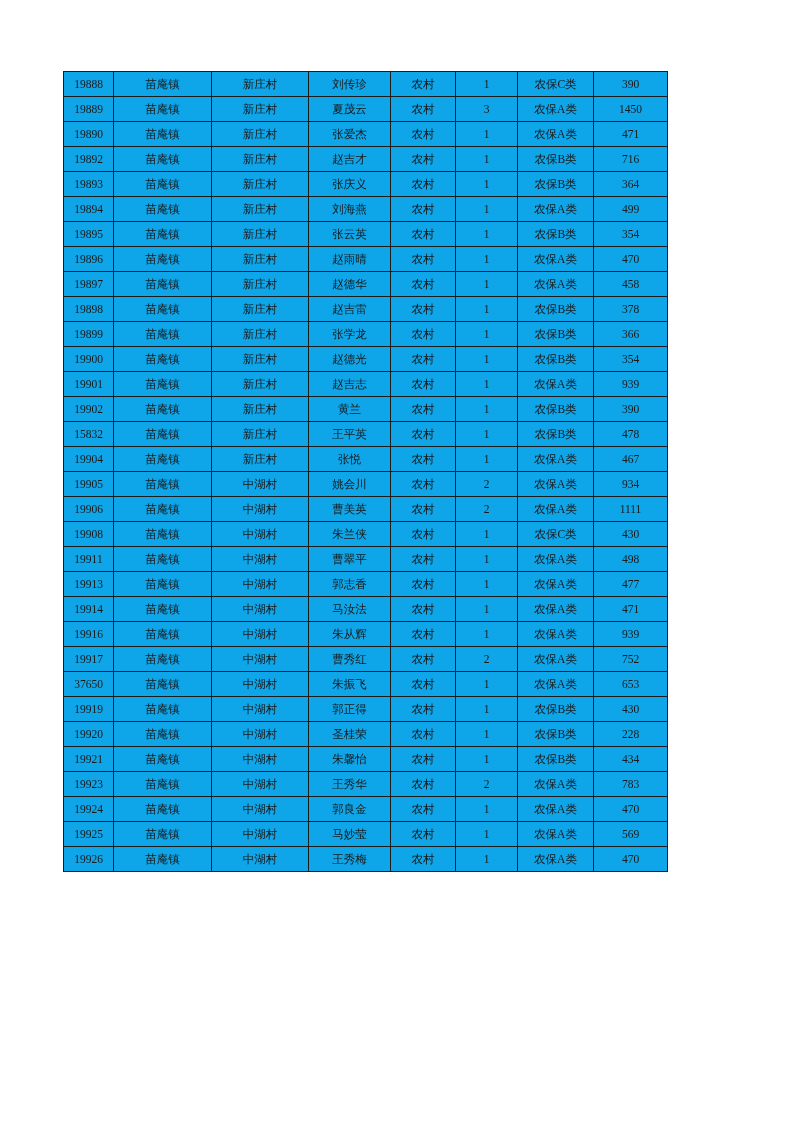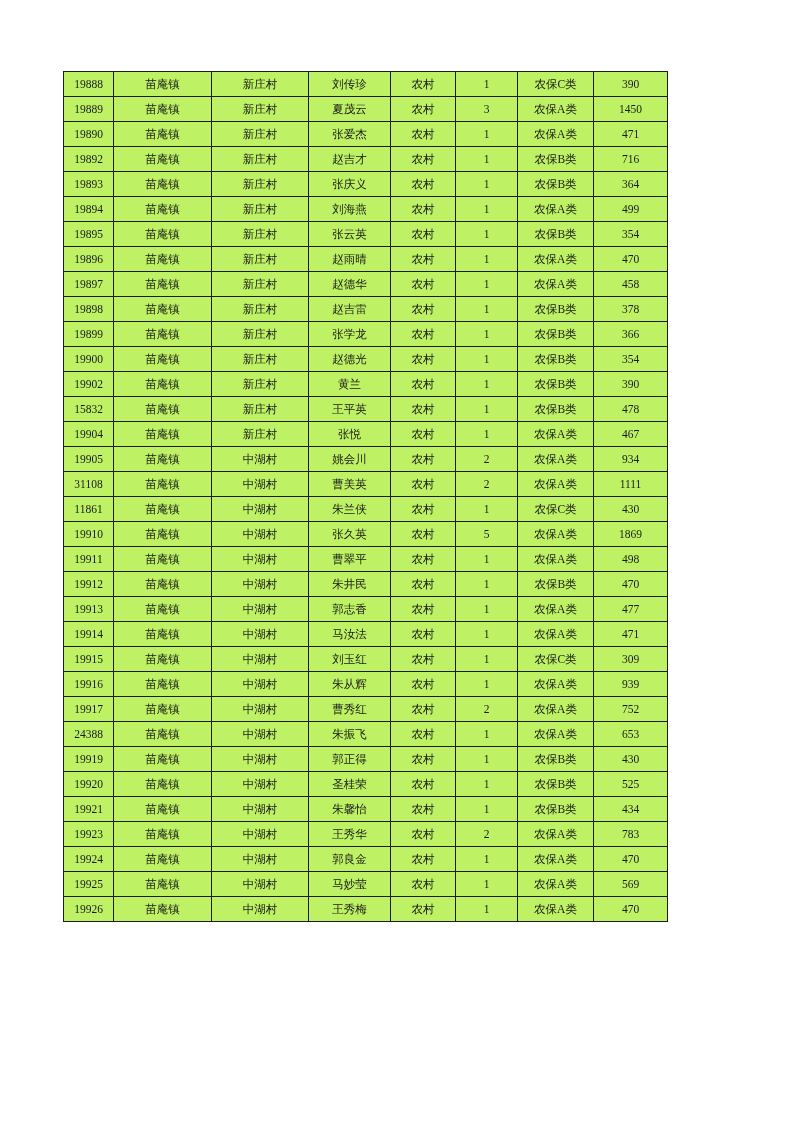--- a/index.html
+++ b/index.html
@@ -20,21 +20,21 @@
     height: 1122px;
     background: #ffffff;
     overflow: hidden;
   }
   table.roster {
     position: absolute;
     left: 63px;
     top: 71px;
     border-collapse: collapse;
     table-layout: fixed;
-    background: #bef264;
+    background: #0ea5e9;
     border: 1px solid #1c1c1c;
   }
   table.roster td {
     border: 1px solid #1c1c1c;
     height: 24px;
     padding: 0 2px;
     text-align: center;
     vertical-align: middle;
     font-size: 11.5px;
     color: #1a1a1a;
@@ -172,20 +172,30 @@
           <td>19900</td>
           <td>苗庵镇</td>
           <td>新庄村</td>
           <td>赵德光</td>
           <td>农村</td>
           <td>1</td>
           <td>农保B类</td>
           <td>354</td>
         </tr>
         <tr>
+          <td>19901</td>
+          <td>苗庵镇</td>
+          <td>新庄村</td>
+          <td>赵吉志</td>
+          <td>农村</td>
+          <td>1</td>
+          <td>农保A类</td>
+          <td>939</td>
+        </tr>
+        <tr>
           <td>19902</td>
           <td>苗庵镇</td>
           <td>新庄村</td>
           <td>黄兰</td>
           <td>农村</td>
           <td>1</td>
           <td>农保B类</td>
           <td>390</td>
         </tr>
         <tr>
@@ -212,121 +222,91 @@
           <td>19905</td>
           <td>苗庵镇</td>
           <td>中湖村</td>
           <td>姚会川</td>
           <td>农村</td>
           <td>2</td>
           <td>农保A类</td>
           <td>934</td>
         </tr>
         <tr>
-          <td>31108</td>
+          <td>19906</td>
           <td>苗庵镇</td>
           <td>中湖村</td>
           <td>曹美英</td>
           <td>农村</td>
           <td>2</td>
           <td>农保A类</td>
           <td>1111</td>
         </tr>
         <tr>
-          <td>11861</td>
+          <td>19908</td>
           <td>苗庵镇</td>
           <td>中湖村</td>
           <td>朱兰侠</td>
           <td>农村</td>
           <td>1</td>
           <td>农保C类</td>
           <td>430</td>
         </tr>
         <tr>
-          <td>19910</td>
-          <td>苗庵镇</td>
-          <td>中湖村</td>
-          <td>张久英</td>
-          <td>农村</td>
-          <td>5</td>
-          <td>农保A类</td>
-          <td>1869</td>
-        </tr>
-        <tr>
           <td>19911</td>
           <td>苗庵镇</td>
           <td>中湖村</td>
           <td>曹翠平</td>
           <td>农村</td>
           <td>1</td>
           <td>农保A类</td>
           <td>498</td>
         </tr>
         <tr>
-          <td>19912</td>
-          <td>苗庵镇</td>
-          <td>中湖村</td>
-          <td>朱井民</td>
-          <td>农村</td>
-          <td>1</td>
-          <td>农保B类</td>
-          <td>470</td>
-        </tr>
-        <tr>
           <td>19913</td>
           <td>苗庵镇</td>
           <td>中湖村</td>
           <td>郭志香</td>
           <td>农村</td>
           <td>1</td>
           <td>农保A类</td>
           <td>477</td>
         </tr>
         <tr>
           <td>19914</td>
           <td>苗庵镇</td>
           <td>中湖村</td>
           <td>马汝法</td>
           <td>农村</td>
           <td>1</td>
           <td>农保A类</td>
           <td>471</td>
         </tr>
         <tr>
-          <td>19915</td>
-          <td>苗庵镇</td>
-          <td>中湖村</td>
-          <td>刘玉红</td>
-          <td>农村</td>
-          <td>1</td>
-          <td>农保C类</td>
-          <td>309</td>
-        </tr>
-        <tr>
           <td>19916</td>
           <td>苗庵镇</td>
           <td>中湖村</td>
           <td>朱从辉</td>
           <td>农村</td>
           <td>1</td>
           <td>农保A类</td>
           <td>939</td>
         </tr>
         <tr>
           <td>19917</td>
           <td>苗庵镇</td>
           <td>中湖村</td>
           <td>曹秀红</td>
           <td>农村</td>
           <td>2</td>
           <td>农保A类</td>
           <td>752</td>
         </tr>
         <tr>
-          <td>24388</td>
+          <td>37650</td>
           <td>苗庵镇</td>
           <td>中湖村</td>
           <td>朱振飞</td>
           <td>农村</td>
           <td>1</td>
           <td>农保A类</td>
           <td>653</td>
         </tr>
         <tr>
           <td>19919</td>
@@ -339,21 +319,21 @@
           <td>430</td>
         </tr>
         <tr>
           <td>19920</td>
           <td>苗庵镇</td>
           <td>中湖村</td>
           <td>圣桂荣</td>
           <td>农村</td>
           <td>1</td>
           <td>农保B类</td>
-          <td>525</td>
+          <td>228</td>
         </tr>
         <tr>
           <td>19921</td>
           <td>苗庵镇</td>
           <td>中湖村</td>
           <td>朱馨怡</td>
           <td>农村</td>
           <td>1</td>
           <td>农保B类</td>
           <td>434</td>

